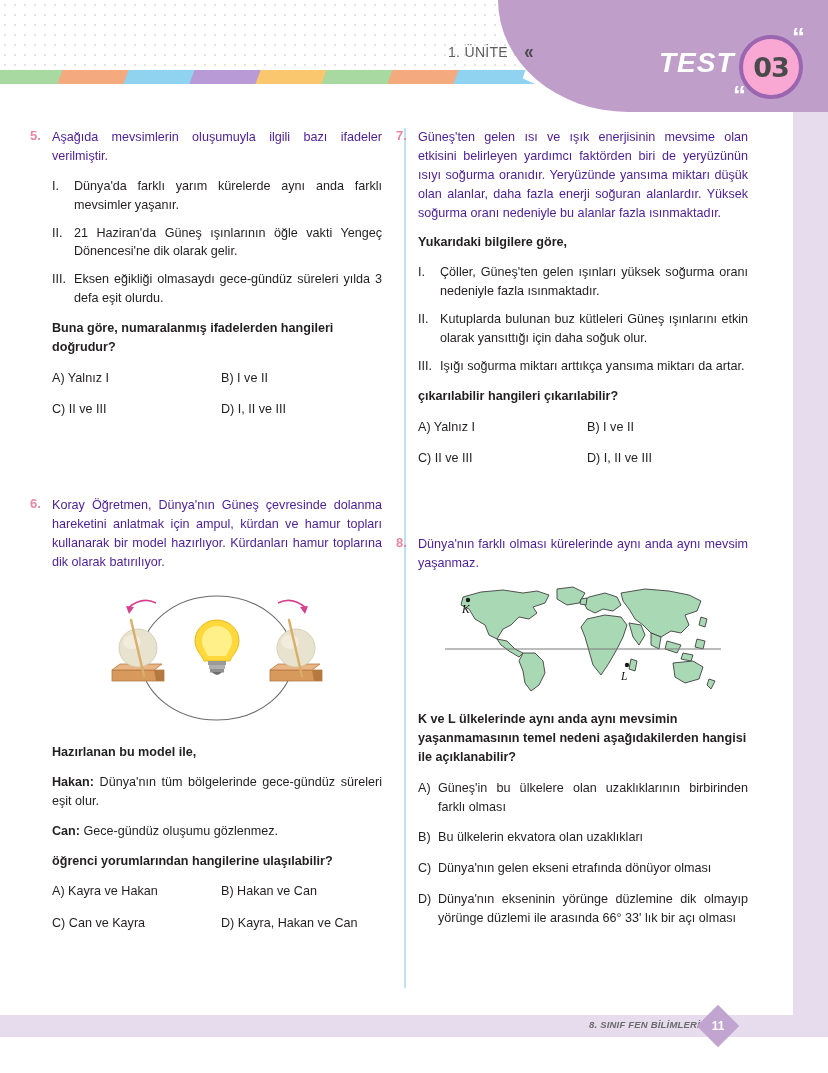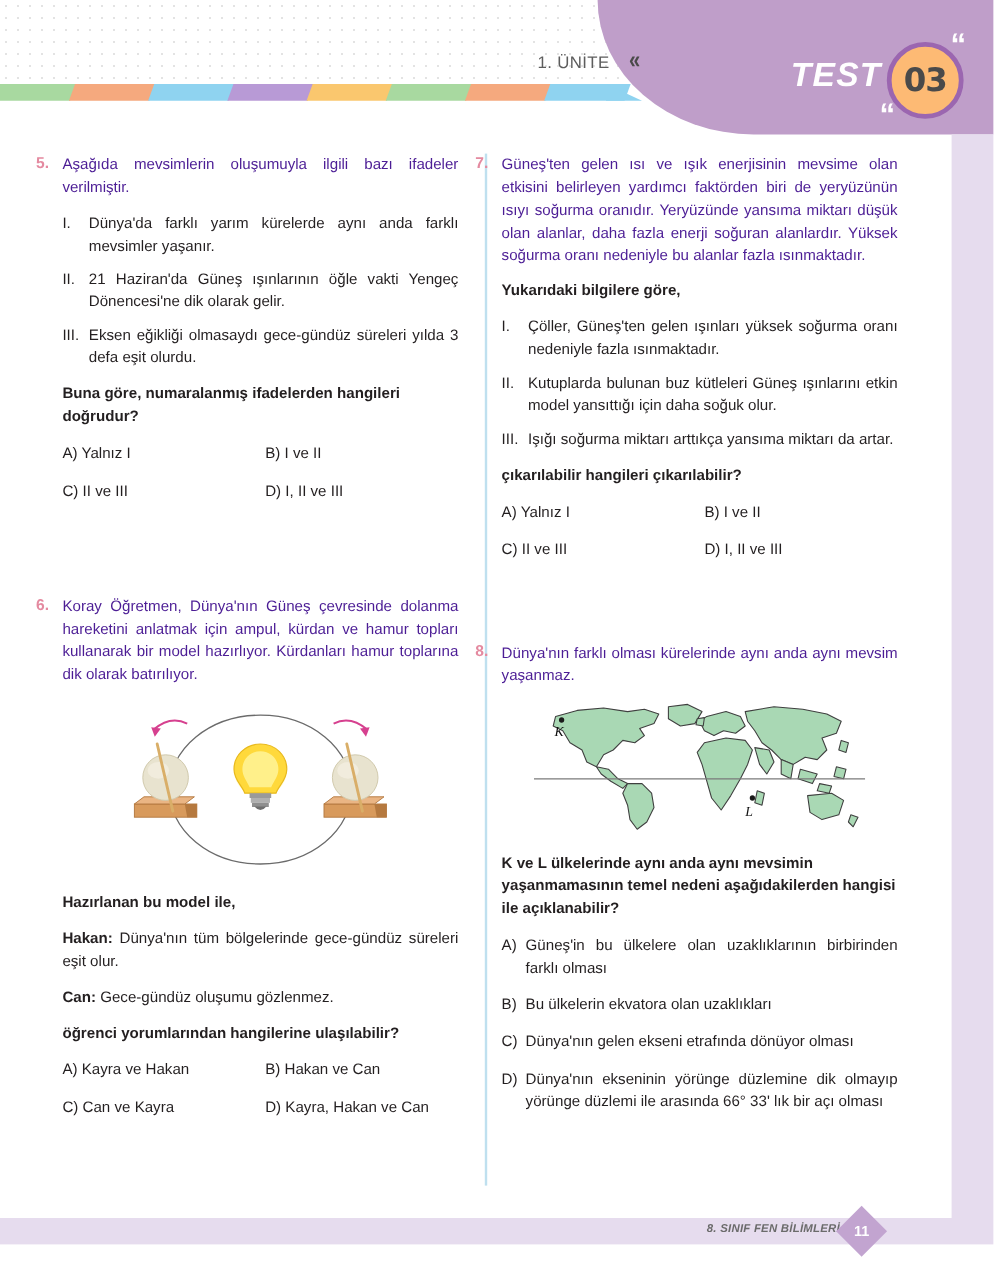--- a/index.html
+++ b/index.html
@@ -35,21 +35,21 @@
     font-size: 21px; color: #4a4a4a; font-weight: bold; line-height: 1;
     transform: scaleX(.8);
   }
   .test-word {
     position: absolute; left: 659px; top: 47px;
     font-size: 28px; font-weight: bold; font-style: italic; color: #fff;
     letter-spacing: 1px;
   }
   .badge-ring {
     position: absolute; left: 739px; top: 35px; width: 64px; height: 64px;
-    border-radius: 50%; background: #fdba74; border: 4px solid #9b66b0;
+    border-radius: 50%; background: #f9a8d4; border: 4px solid #9b66b0;
     display: flex; align-items: center; justify-content: center;
   }
   .badge-num {
     font-size: 27px; font-weight: bold; color: #4a4a4a; letter-spacing: -1px;
     font-family: "DejaVu Sans", sans-serif;
   }
   .quote-tr { position: absolute; left: 792px; top: 28px; color: #fff;
     font-size: 26px; font-weight: bold; line-height: .7; letter-spacing:-1px;}
   .quote-bl { position: absolute; left: 733px; top: 86px; color: #fff;
     font-size: 26px; font-weight: bold; line-height: .7; letter-spacing:-1px;}
@@ -274,21 +274,21 @@
       <span class="q-num">7.</span>
       <div class="body-text">Güneş'ten gelen ısı ve ışık enerjisinin mevsime olan etkisini belirleyen yardımcı faktörden biri de yeryüzünün ısıyı soğurma oranıdır. Yeryüzünde yansıma miktarı düşük olan alanlar, daha fazla enerji soğuran alanlardır. Yüksek soğurma oranı nedeniyle bu alanlar fazla ısınmaktadır.</div>
       <div class="stem">Yukarıdaki bilgilere göre,</div>
       <div class="rlist">
         <div class="ritem">
           <span class="rlab">I.</span>
           <span class="rtxt">Çöller, Güneş'ten gelen ışınları yüksek soğurma oranı nedeniyle fazla ısınmaktadır.</span>
         </div>
         <div class="ritem">
           <span class="rlab">II.</span>
-          <span class="rtxt">Kutuplarda bulunan buz kütleleri Güneş ışınlarını etkin model yansıttığı için daha soğuk olur.</span>
+          <span class="rtxt">Kutuplarda bulunan buz kütleleri Güneş ışınlarını etkin olarak yansıttığı için daha soğuk olur.</span>
         </div>
         <div class="ritem">
           <span class="rlab">III.</span>
           <span class="rtxt">Işığı soğurma miktarı arttıkça yansıma miktarı da artar.</span>
         </div>
       </div>
       <div class="stem">çıkarılabilir hangileri çıkarılabilir?</div>
       <div class="opts">
         <div class="opt">A) Yalnız I</div>
         <div class="opt">B) I ve II</div>

